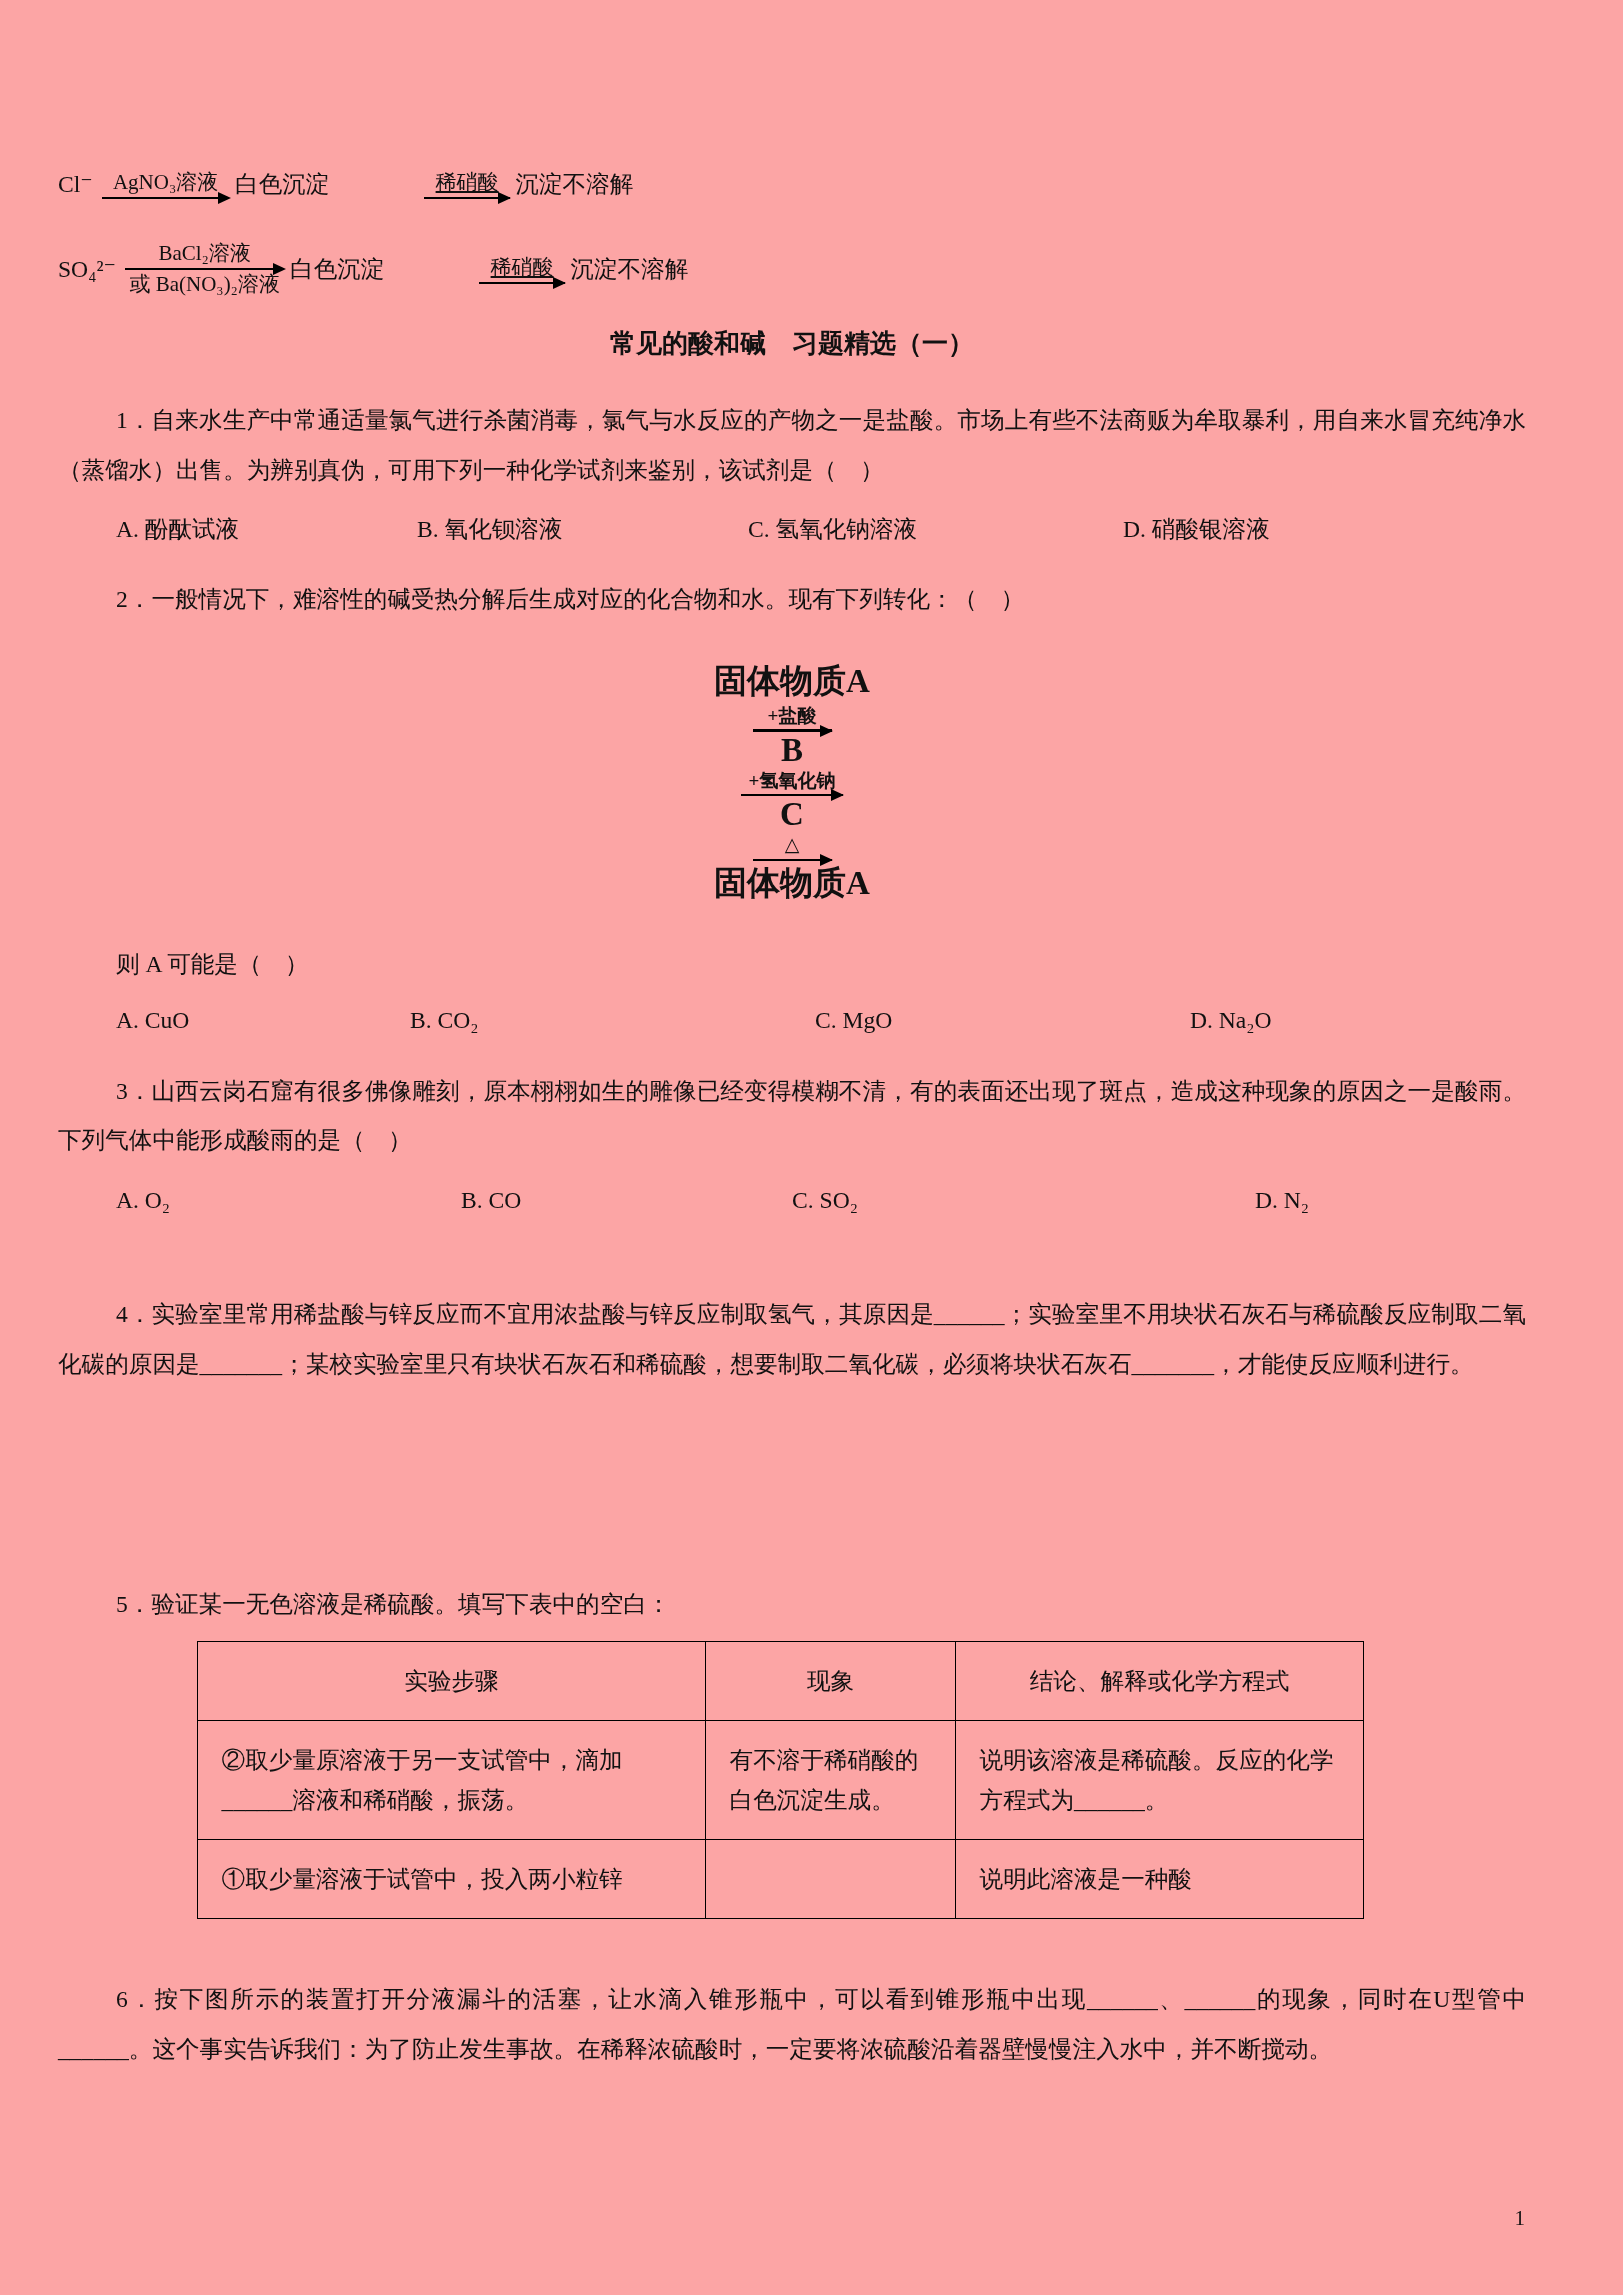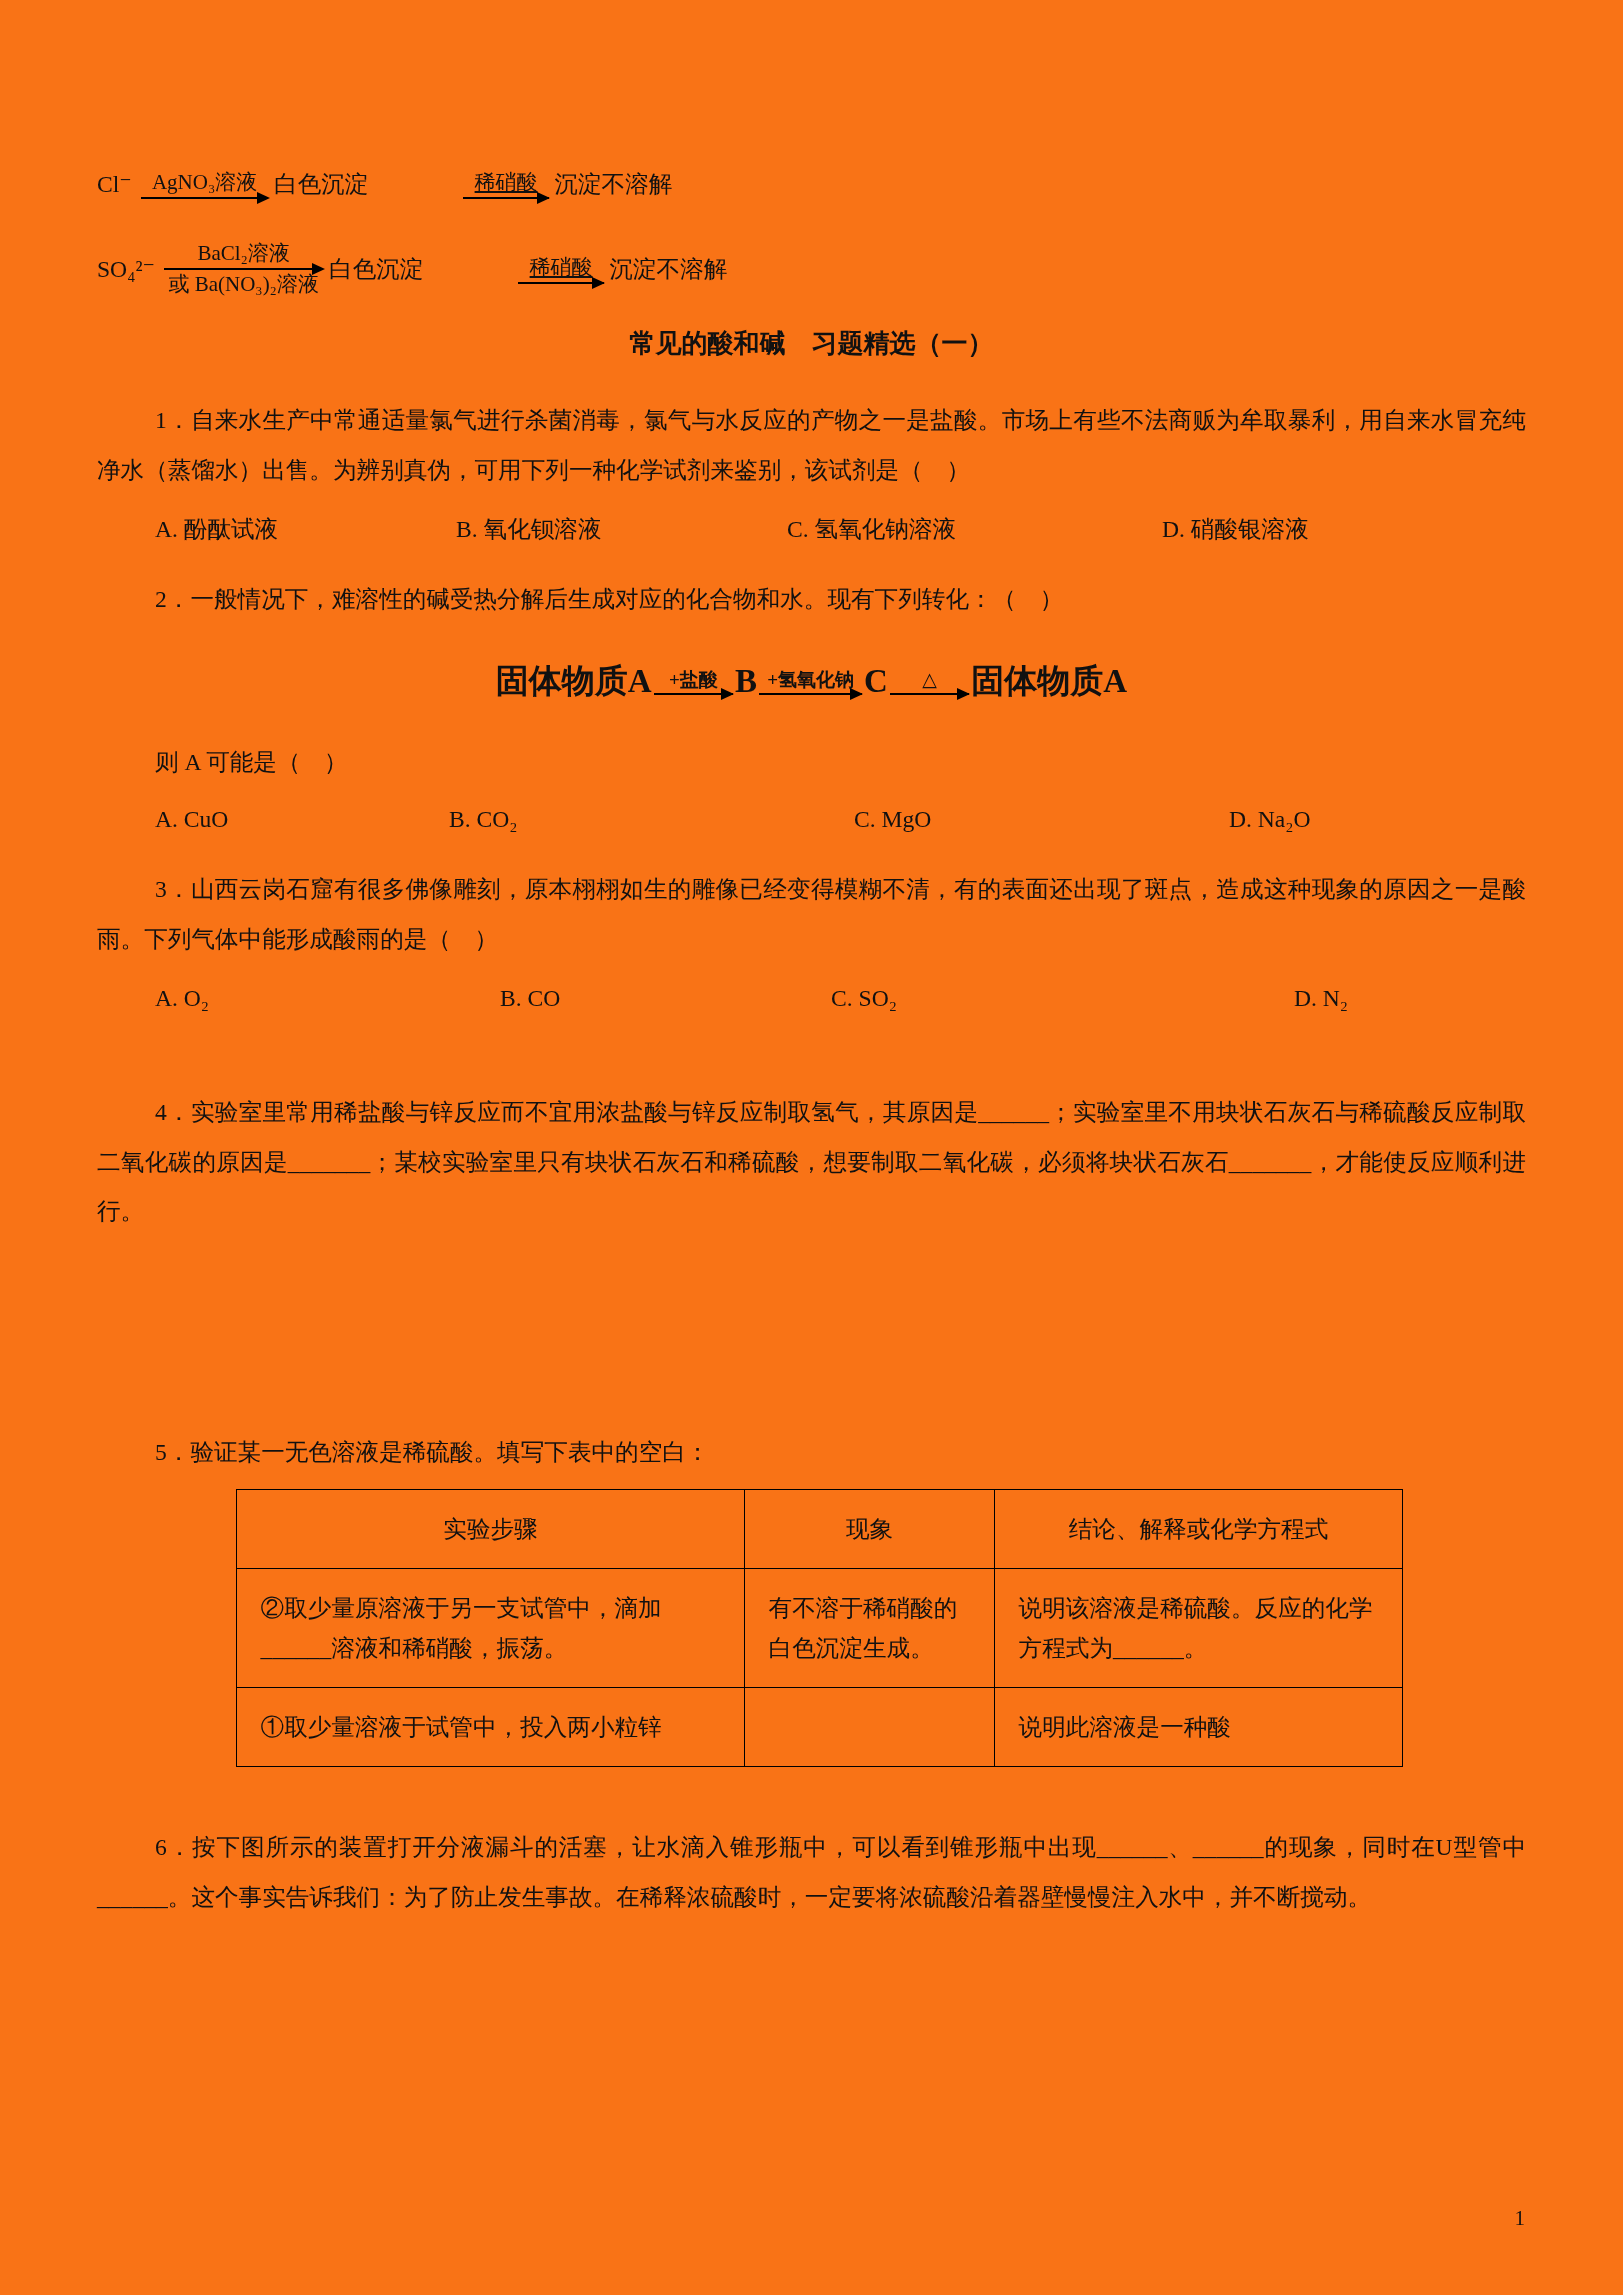--- a/index.html
+++ b/index.html
@@ -2,24 +2,24 @@
 <html style="font-size:9px"><head>
 <meta charset="utf-8">
 <style>
   * { box-sizing: border-box; }
   html, body { margin: 0; padding: 0; background: #ffffff; }
   .page {
     position: relative;
     width: 1623px;
     height: 2295px;
     margin: 0 auto;
-    background: #f97316;
+    background: #fca5a5;
     color: #111;
     font-family: "Liberation Serif", "DejaVu Serif", serif;
-    padding: 168px 97px 0 97px;
+    padding: 168px 97px 0 58px;
     overflow: hidden;
   }
 
   
   .rx-row {
     display: flex;
     align-items: center;
     font-size: 23.6px;
     white-space: nowrap;
   }
@@ -104,20 +104,21 @@
 
   
   .scheme {
     display: flex;
     align-items: center;
     justify-content: center;
     font-size: 33px;
     font-weight: bold;
     margin: 34px 0 34px 0;
     white-space: nowrap;
+    flex-direction: column;
   }
   .scheme .arr { min-width: 79px; margin: 0 2.2px; }
   .scheme .arr-top { font-size: 19px; padding: 0 7.9px; }
   .scheme .arr-shaft { height: 2.2px; }
 
   
   .v-table {
     border-collapse: collapse;
     table-layout: fixed;
     width: 1165px;

